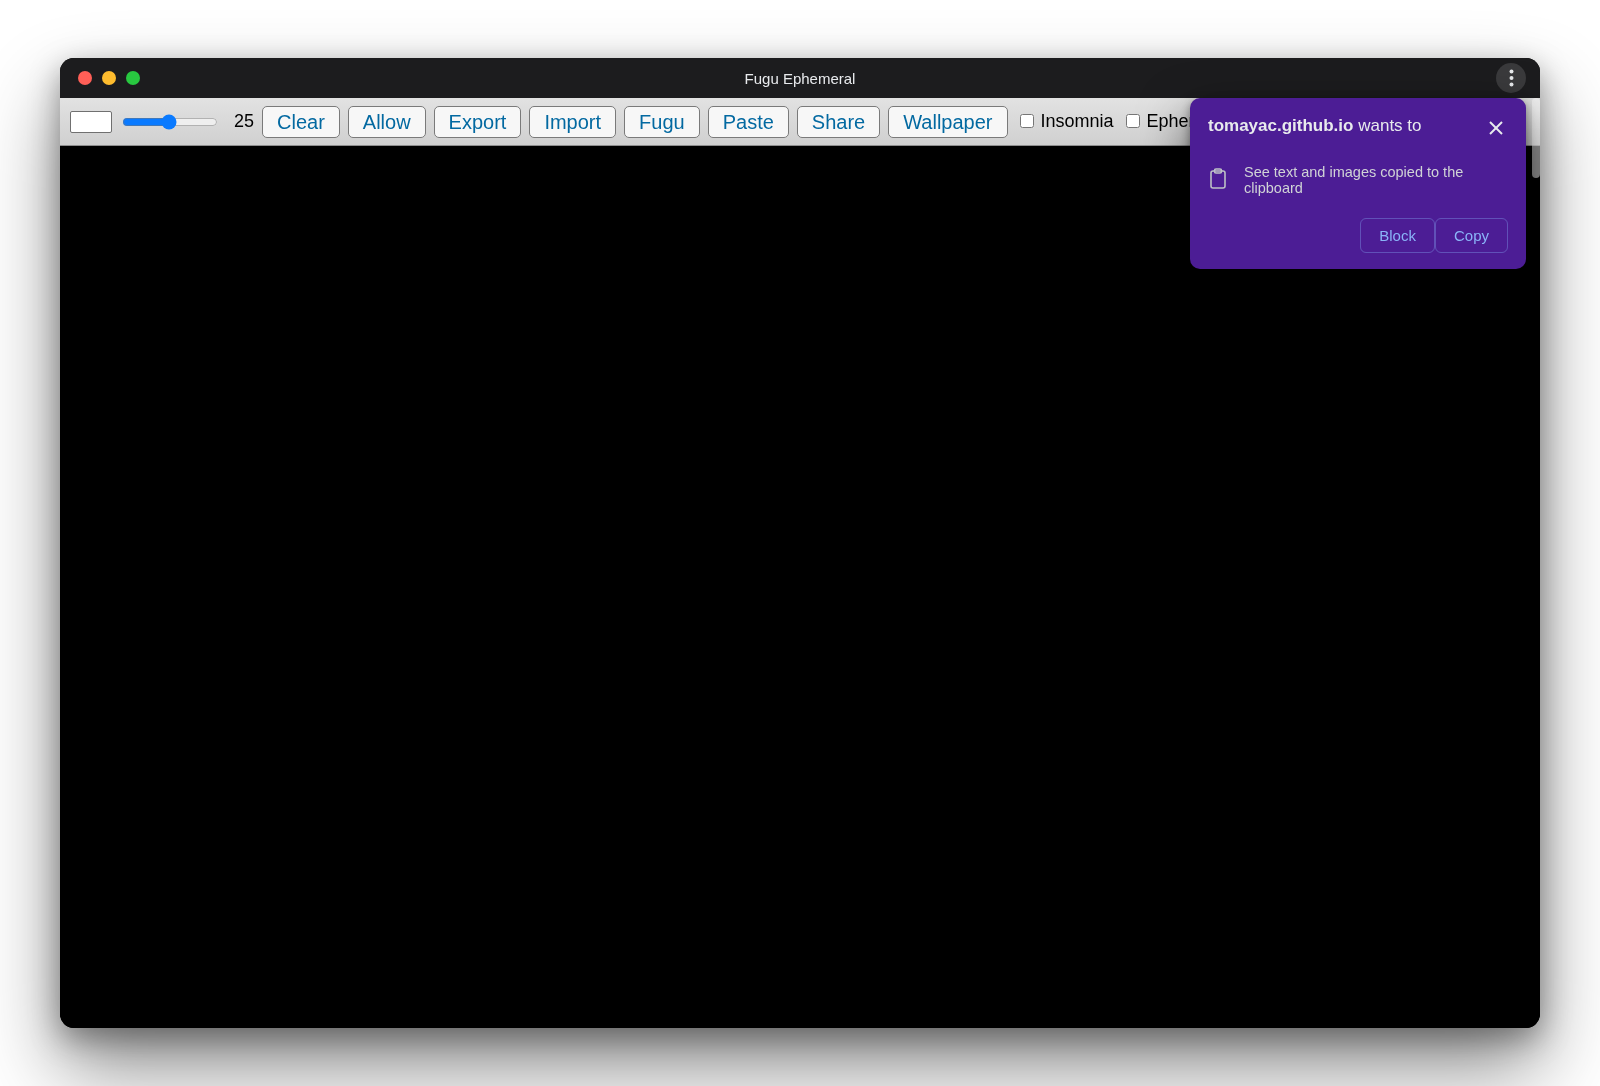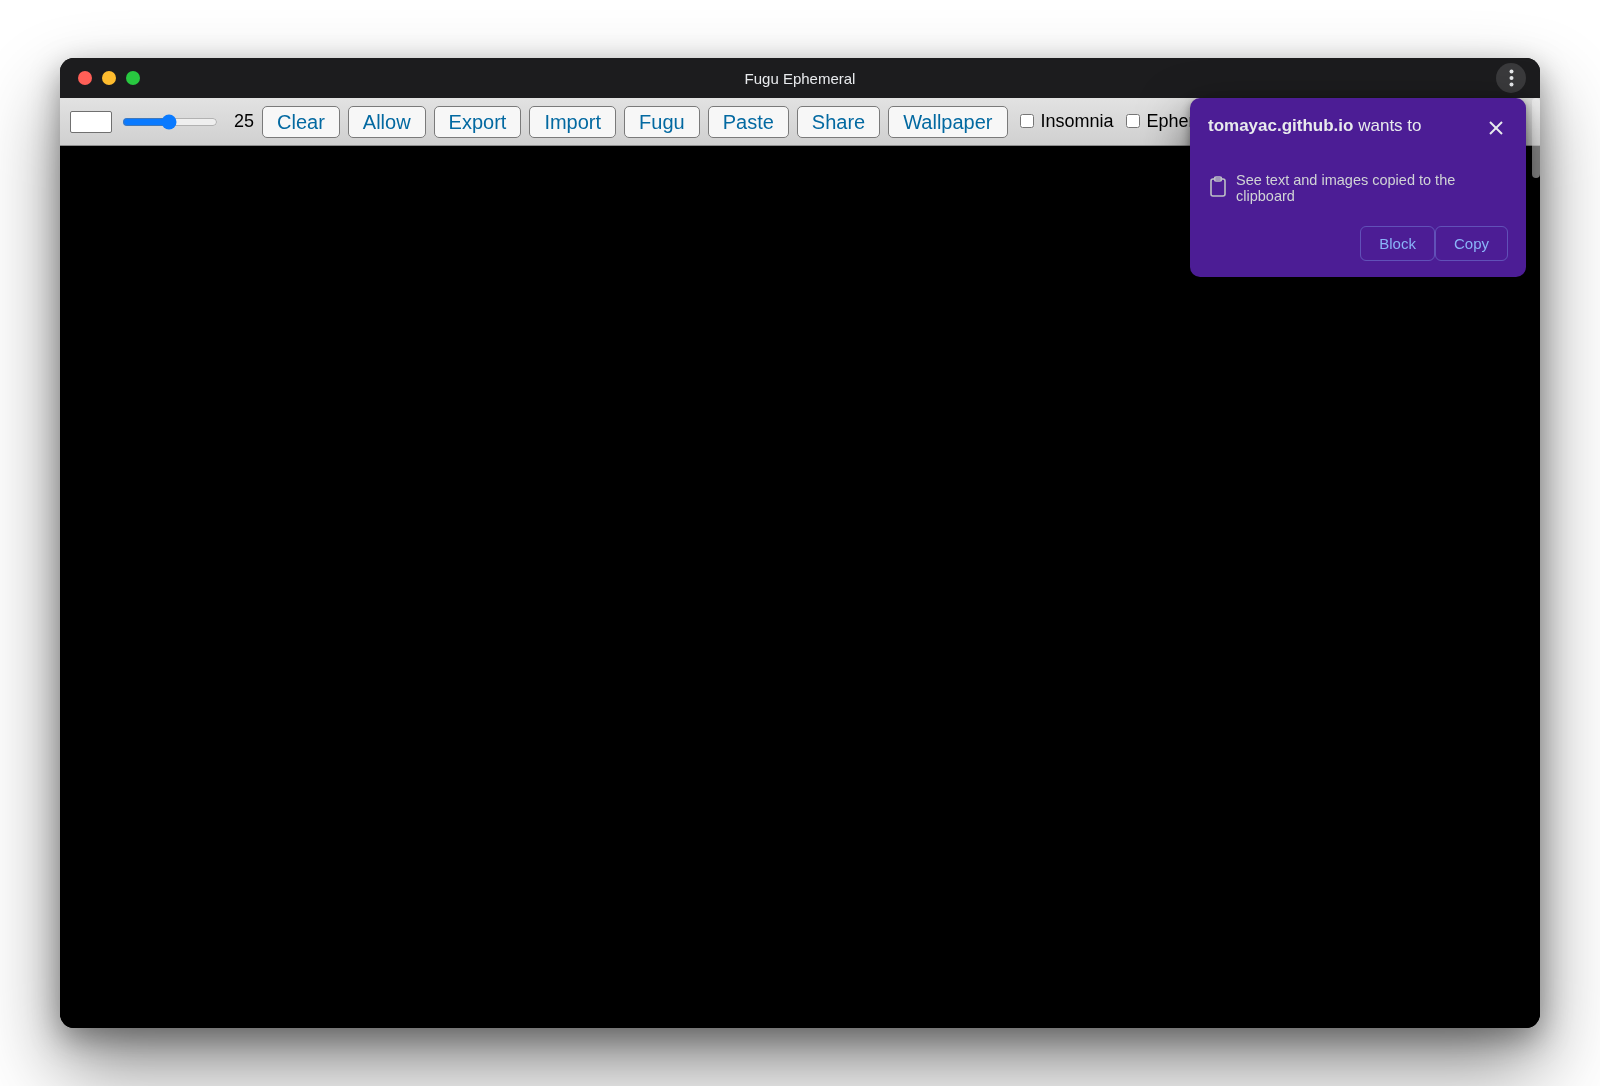--- a/index.html
+++ b/index.html
@@ -161,22 +161,22 @@
     width: 24px; height: 24px;
     cursor: pointer;
     display: flex;
     align-items: center;
     justify-content: center;
   }
   .perm-close svg { stroke: #e8eaed; }
   .perm-row {
     display: flex;
     align-items: center;
-    gap: 8px;
-    margin-top: 32px;
+    gap: 16px;
+    margin-top: 24px;
   }
   .perm-row .clip-icon { width: 20px; flex: 0 0 20px; }
   .perm-row .clip-icon svg { fill: none; stroke: #bdc1c6; stroke-width: 1.6; }
   .perm-row .desc { color: #d0d3d6; font-size: 14.5px; }
   .perm-actions {
     display: flex;
     justify-content: flex-end;
     gap: 0;
     margin-top: 22px;
   }

